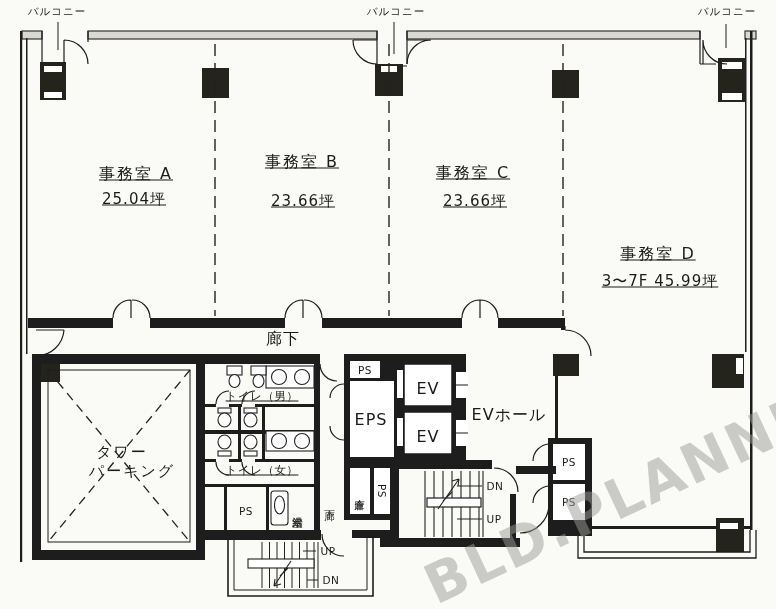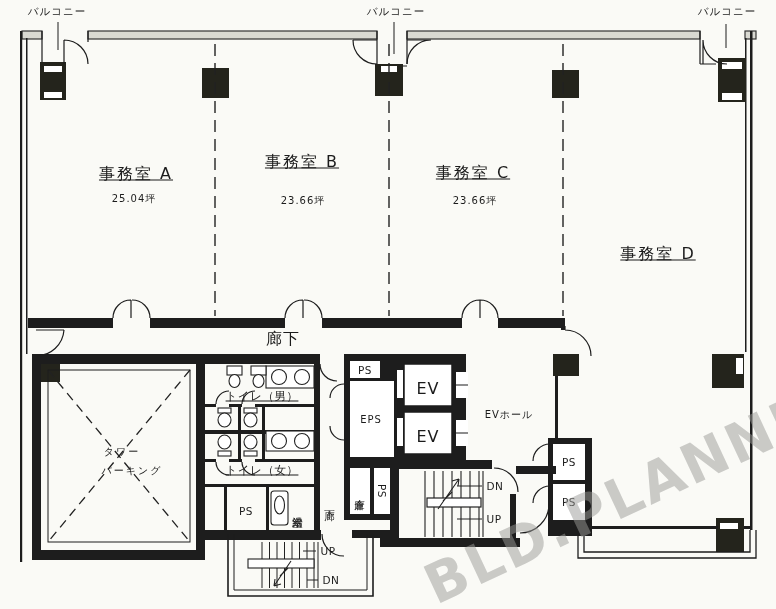--- a/index.html
+++ b/index.html
@@ -3,23 +3,23 @@
 <meta charset="utf-8">
 <style>
   html,body{margin:0;padding:0;background:#fafaf6;}
   .plan{position:relative;width:776px;height:609px;background:#fafaf6;overflow:hidden;
         font-family:"DejaVu Sans",sans-serif;color:#1b1b1b;}
   .plan svg{position:absolute;left:0;top:0;}
   .lbl{position:absolute;transform:translate(-50%,-50%);white-space:nowrap;
        font-size:16px;letter-spacing:1px;color:#1b1b1b;}
   .sm{font-size:10.5px;letter-spacing:0.5px;}
   .name{font-size:16px;letter-spacing:2px;font-weight:500;text-decoration:underline;}
-  .area{font-size:10px;letter-spacing:1px;}
-  .mid{font-size:10px;letter-spacing:1px;text-align:center;}
-  .park{font-size:10px;letter-spacing:2px;text-align:right;}
+  .area{font-size:15px;letter-spacing:1px;text-decoration:underline;}
+  .mid{font-size:16px;letter-spacing:1px;text-align:center;}
+  .park{font-size:15px;letter-spacing:2px;text-align:right;}
   .toil{font-size:11.5px;letter-spacing:0.5px;text-decoration:underline;}
   .balc{font-size:10.5px;letter-spacing:1px;text-align:center;}
   .v{writing-mode:vertical-rl;text-orientation:upright;letter-spacing:0;}
   .rot{transform:translate(-50%,-50%) rotate(90deg);}
   .wm{position:absolute;left:428px;top:556px;transform:rotate(-25deg);transform-origin:0 50%;
       font-size:55px;font-weight:bold;letter-spacing:3px;color:#9b9b98;opacity:0.5;}
 </style>
 </head>
 <body>
 
@@ -210,20 +210,21 @@
 <div class="lbl balc" style="left:396px;top:12px">バルコニー</div>
 <div class="lbl balc" style="left:727px;top:12px">バルコニー</div>
 
 <div class="lbl name" style="left:136px;top:174px">事務室 A</div>
 <div class="lbl area" style="left:134px;top:199px">25.04坪</div>
 <div class="lbl name" style="left:302px;top:162px">事務室 B</div>
 <div class="lbl area" style="left:303px;top:201px">23.66坪</div>
 <div class="lbl name" style="left:473px;top:173px">事務室 C</div>
 <div class="lbl area" style="left:475px;top:201px">23.66坪</div>
 <div class="lbl name" style="left:658px;top:254px">事務室 D</div>
+<div class="lbl area" style="left:660px;top:281px">3〜7F 45.99坪</div>
 
 <div class="lbl" style="left:283px;top:339px">廊下</div>
 <div class="lbl toil" style="left:262px;top:396px">トイレ（男）</div>
 <div class="lbl toil" style="left:262px;top:470px">トイレ（女）</div>
 
 <div class="lbl park" style="left:122px;top:452px">タワー</div>
 <div class="lbl park" style="left:132px;top:471px">パーキング</div>
 
 <div class="lbl sm" style="left:365px;top:370px">PS</div>
 <div class="lbl mid" style="left:371px;top:419px">EPS</div>

